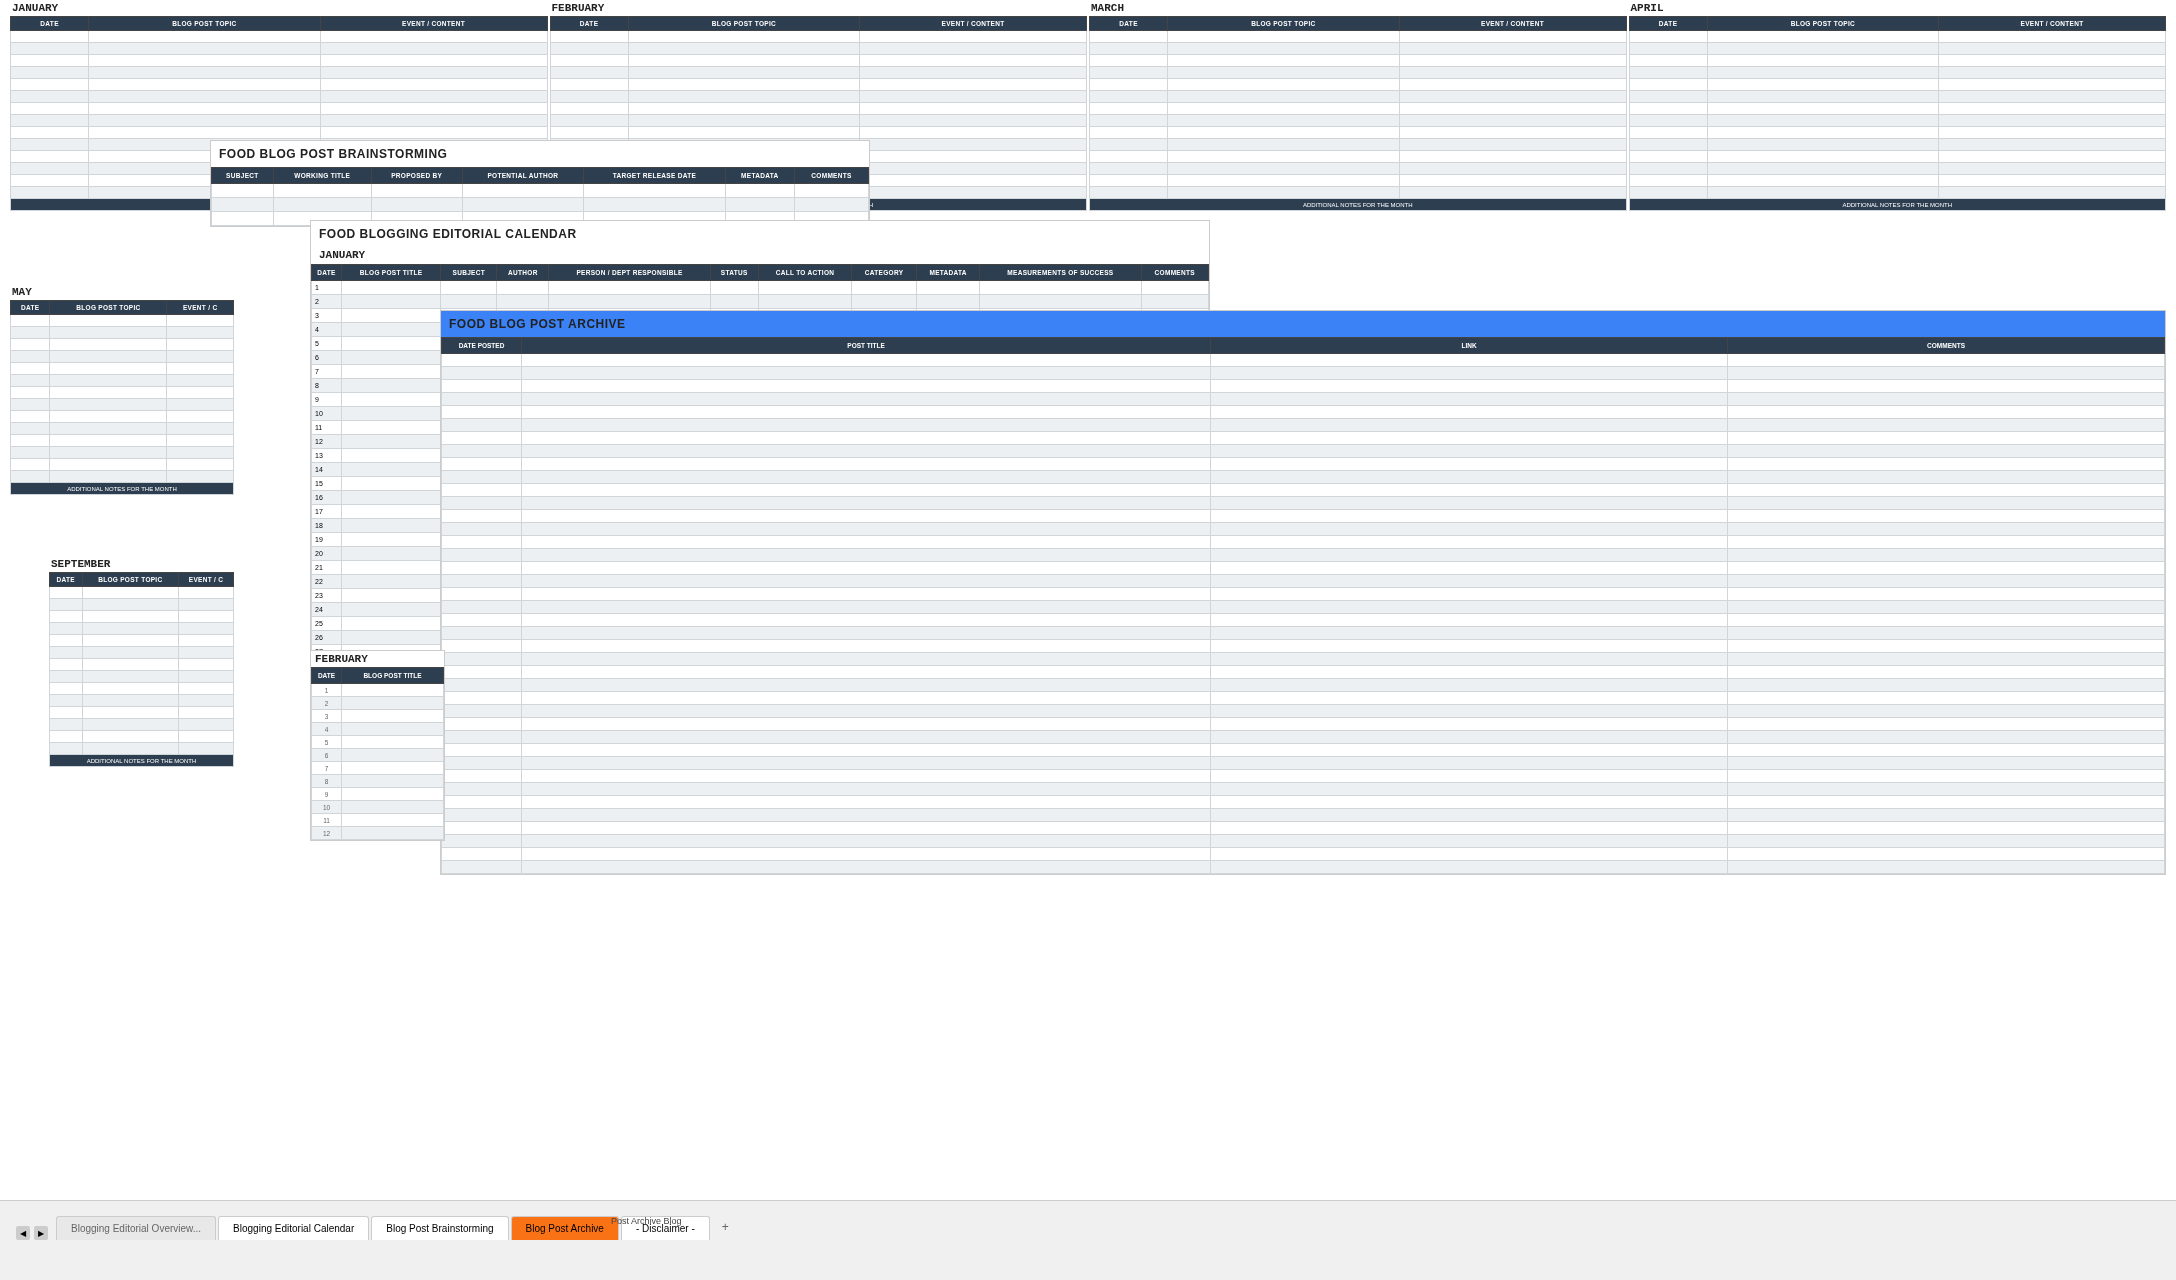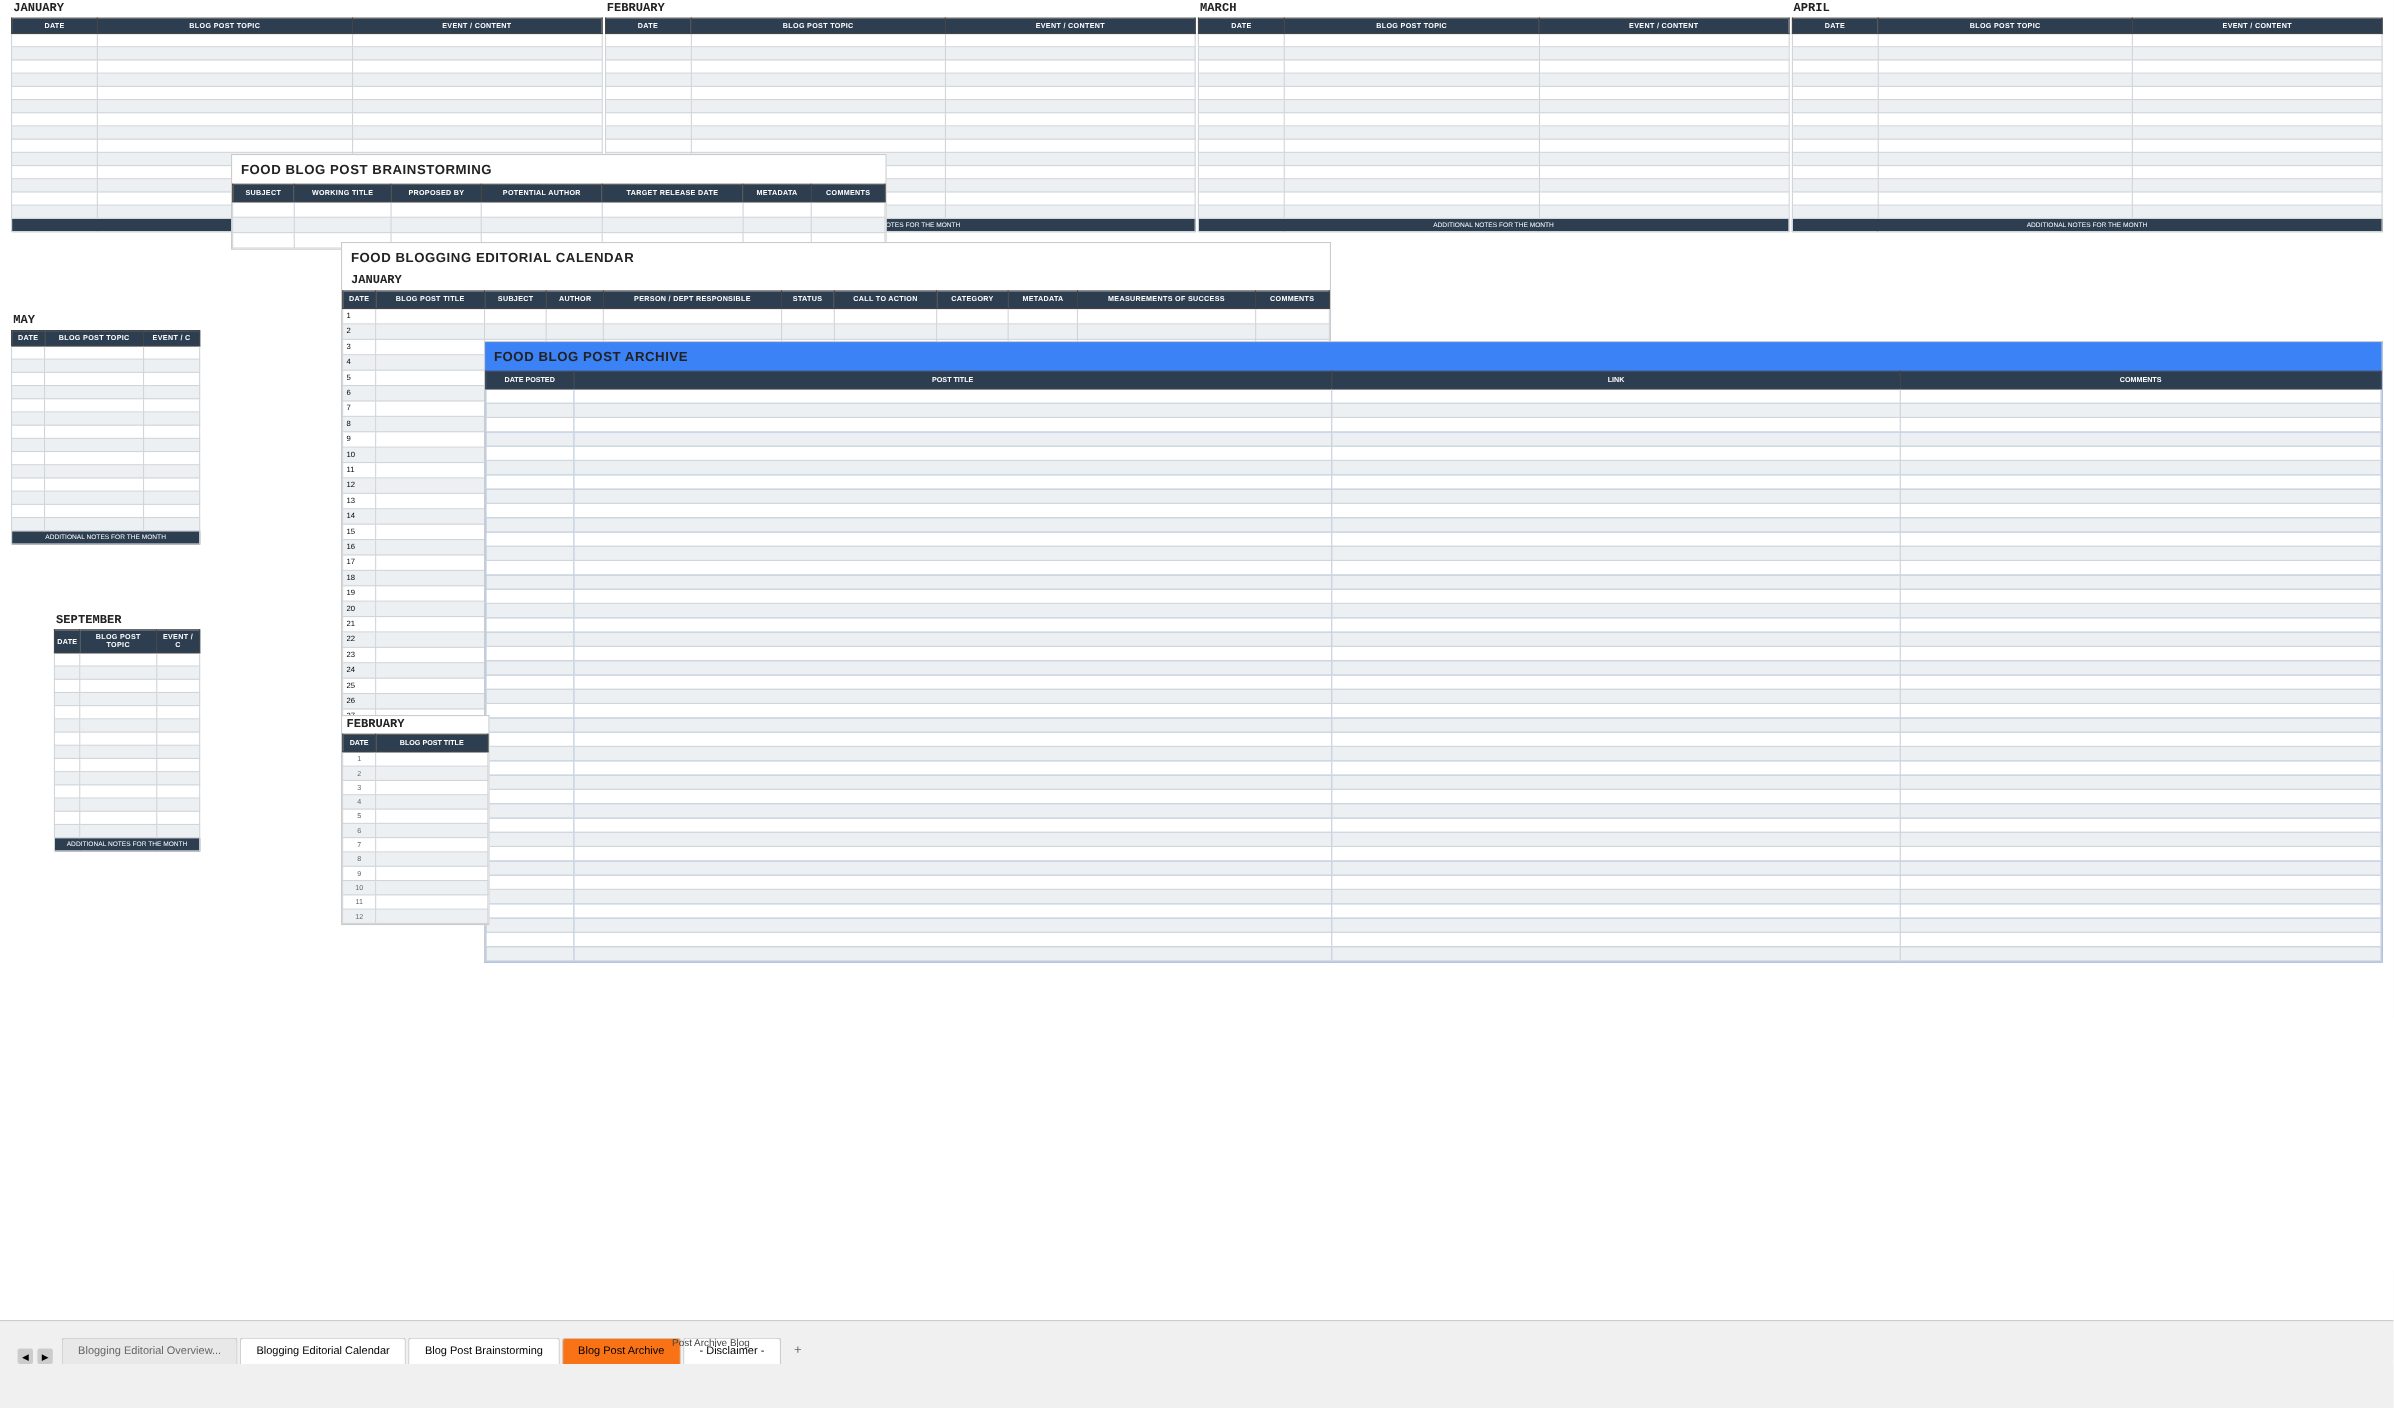--- a/index.html
+++ b/index.html
@@ -71,21 +71,21 @@
       text-align: center;
       font-size: 6px;
       padding: 2px;
     }
 
     
     .brainstorming-section {
       position: absolute;
       top: 140px;
       left: 210px;
-      width: 596px;
+      width: 660px;
       background: white;
       border: 1px solid #ccc;
       z-index: 10;
     }
     .section-title {
       font-size: 12px;
       font-weight: bold;
       padding: 6px 8px;
       color: #222;
       letter-spacing: 0.5px;
@@ -203,21 +203,21 @@
       justify-content: center;
       font-size: 8px;
       cursor: pointer;
       border-radius: 2px;
     }
 
     
     .left-month-block {
       position: absolute;
       left: 10px;
-      width: 172px;
+      width: 224px;
     }
 
     .archive-rows-table {
       width: 100%;
       border-collapse: collapse;
       font-size: 7px;
     }
     .archive-rows-table th {
       background: #2c3e50;
       color: white;

